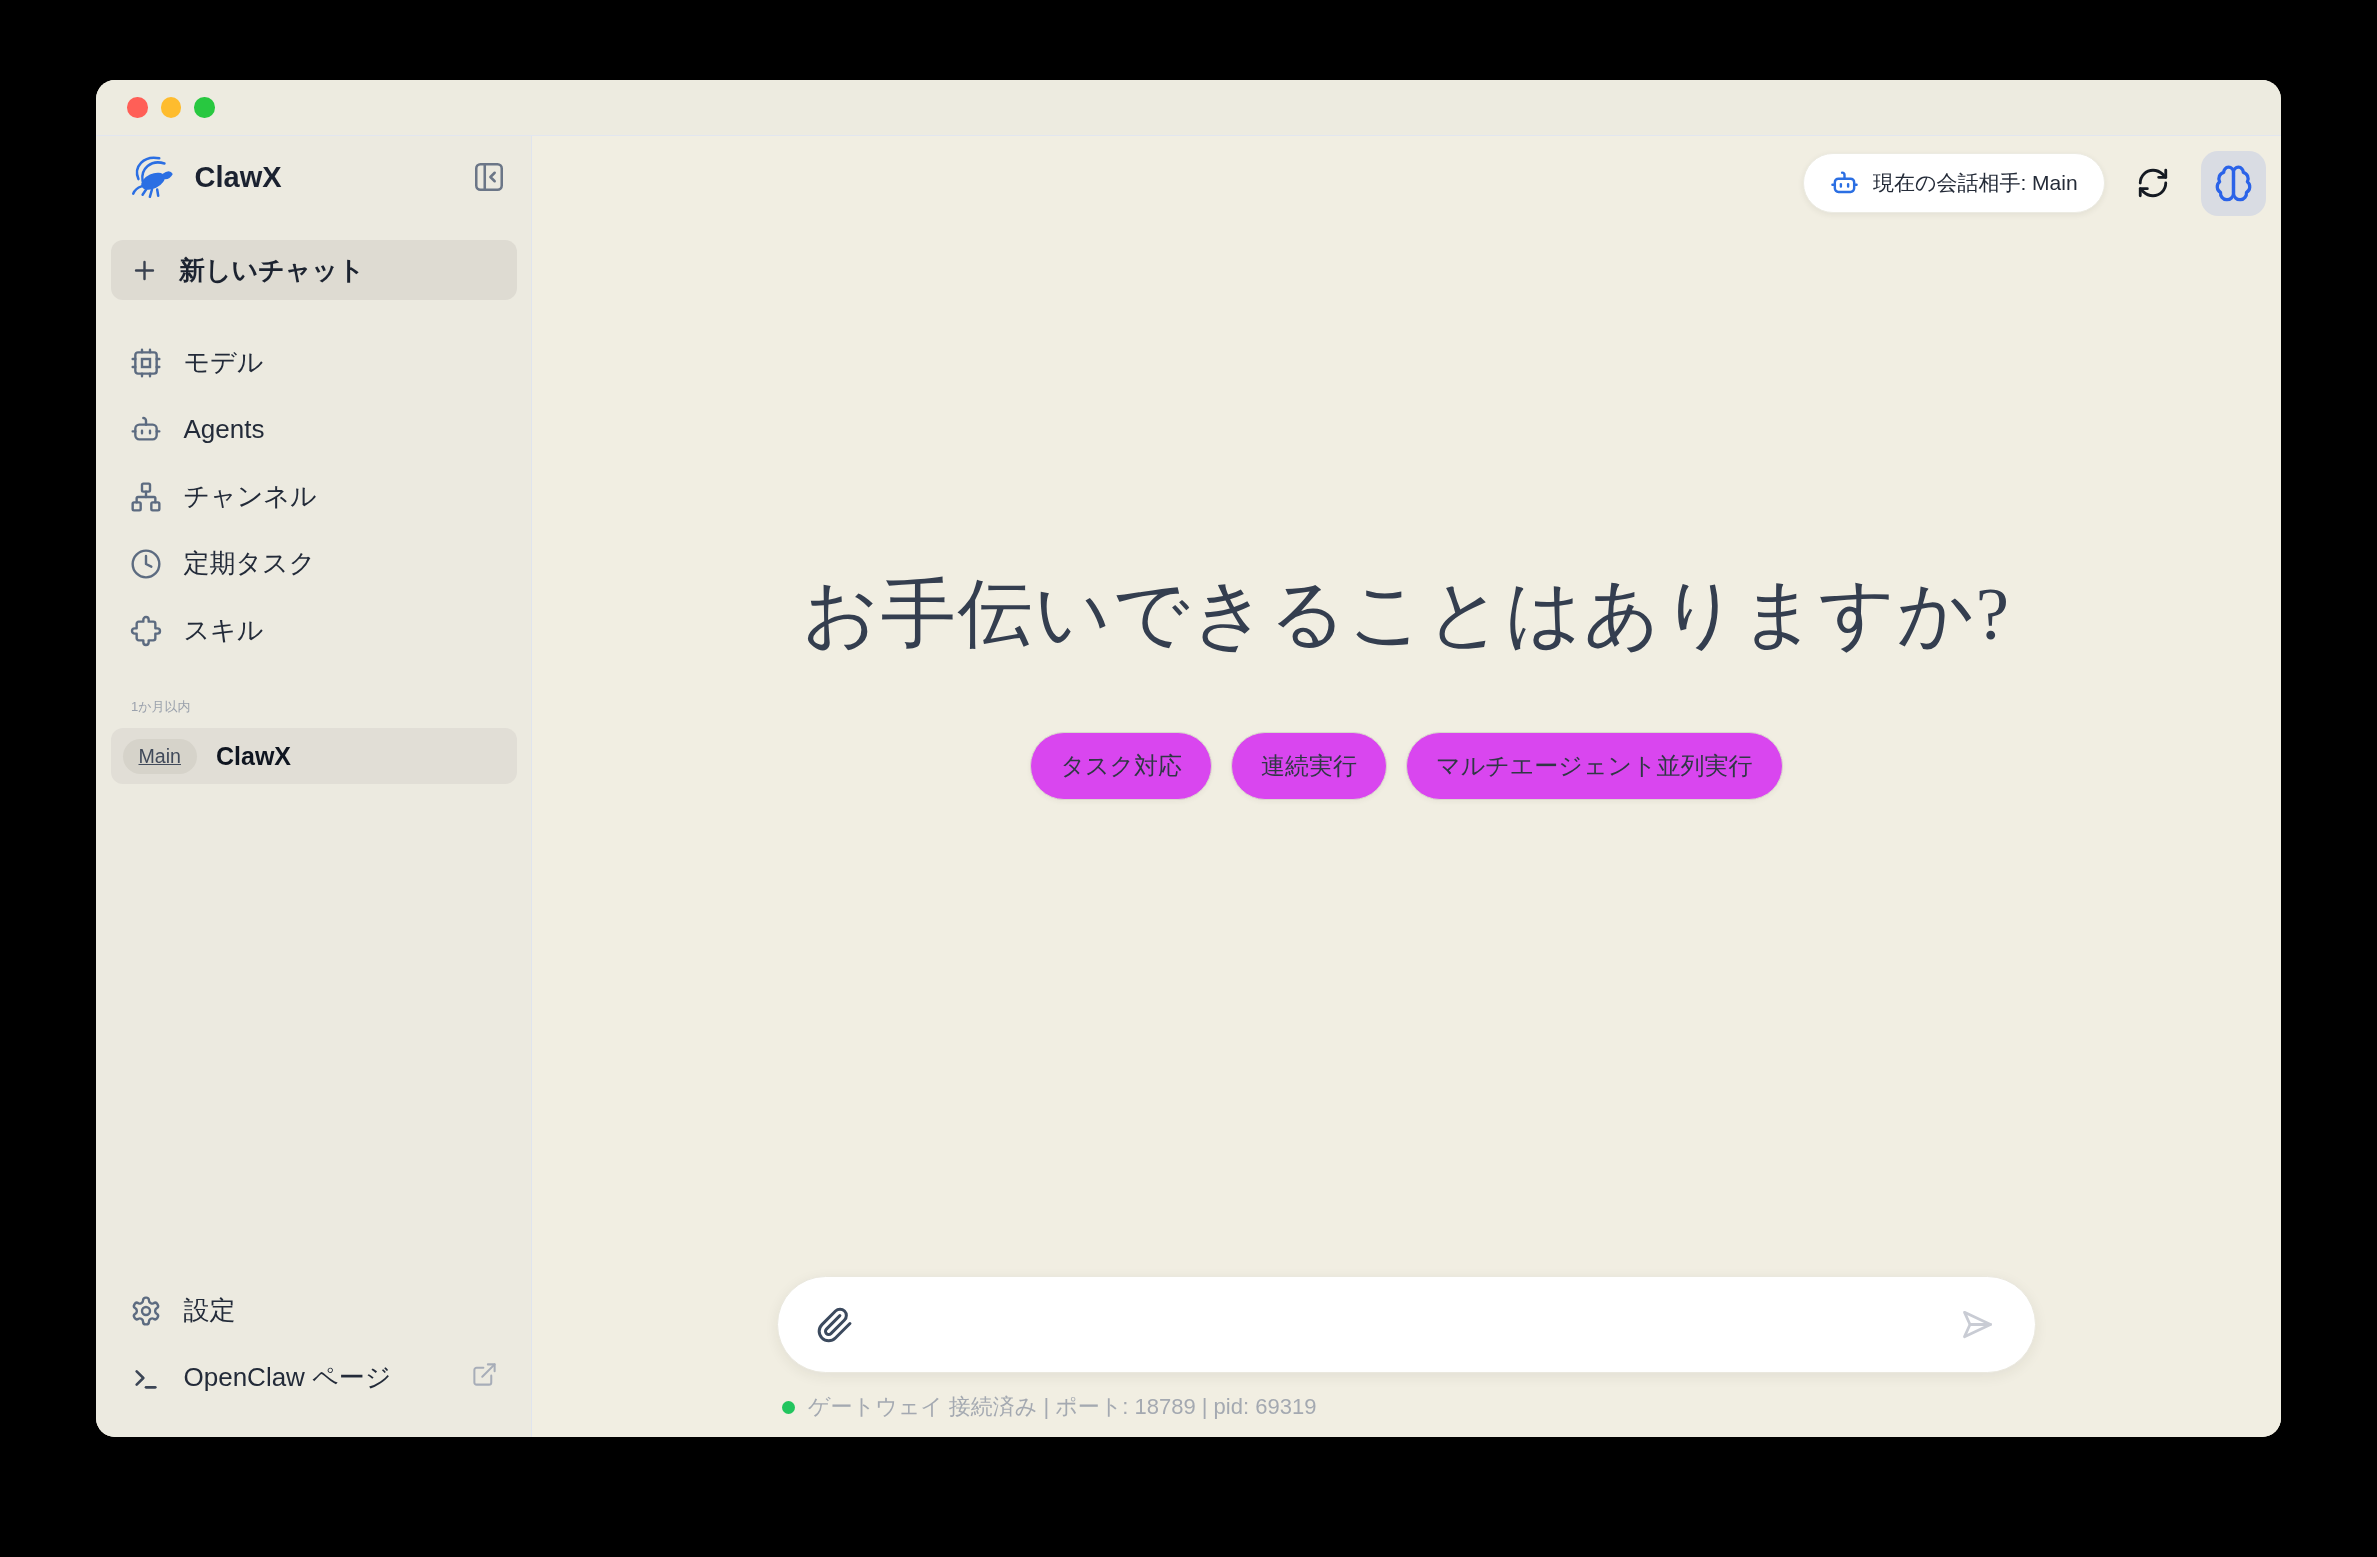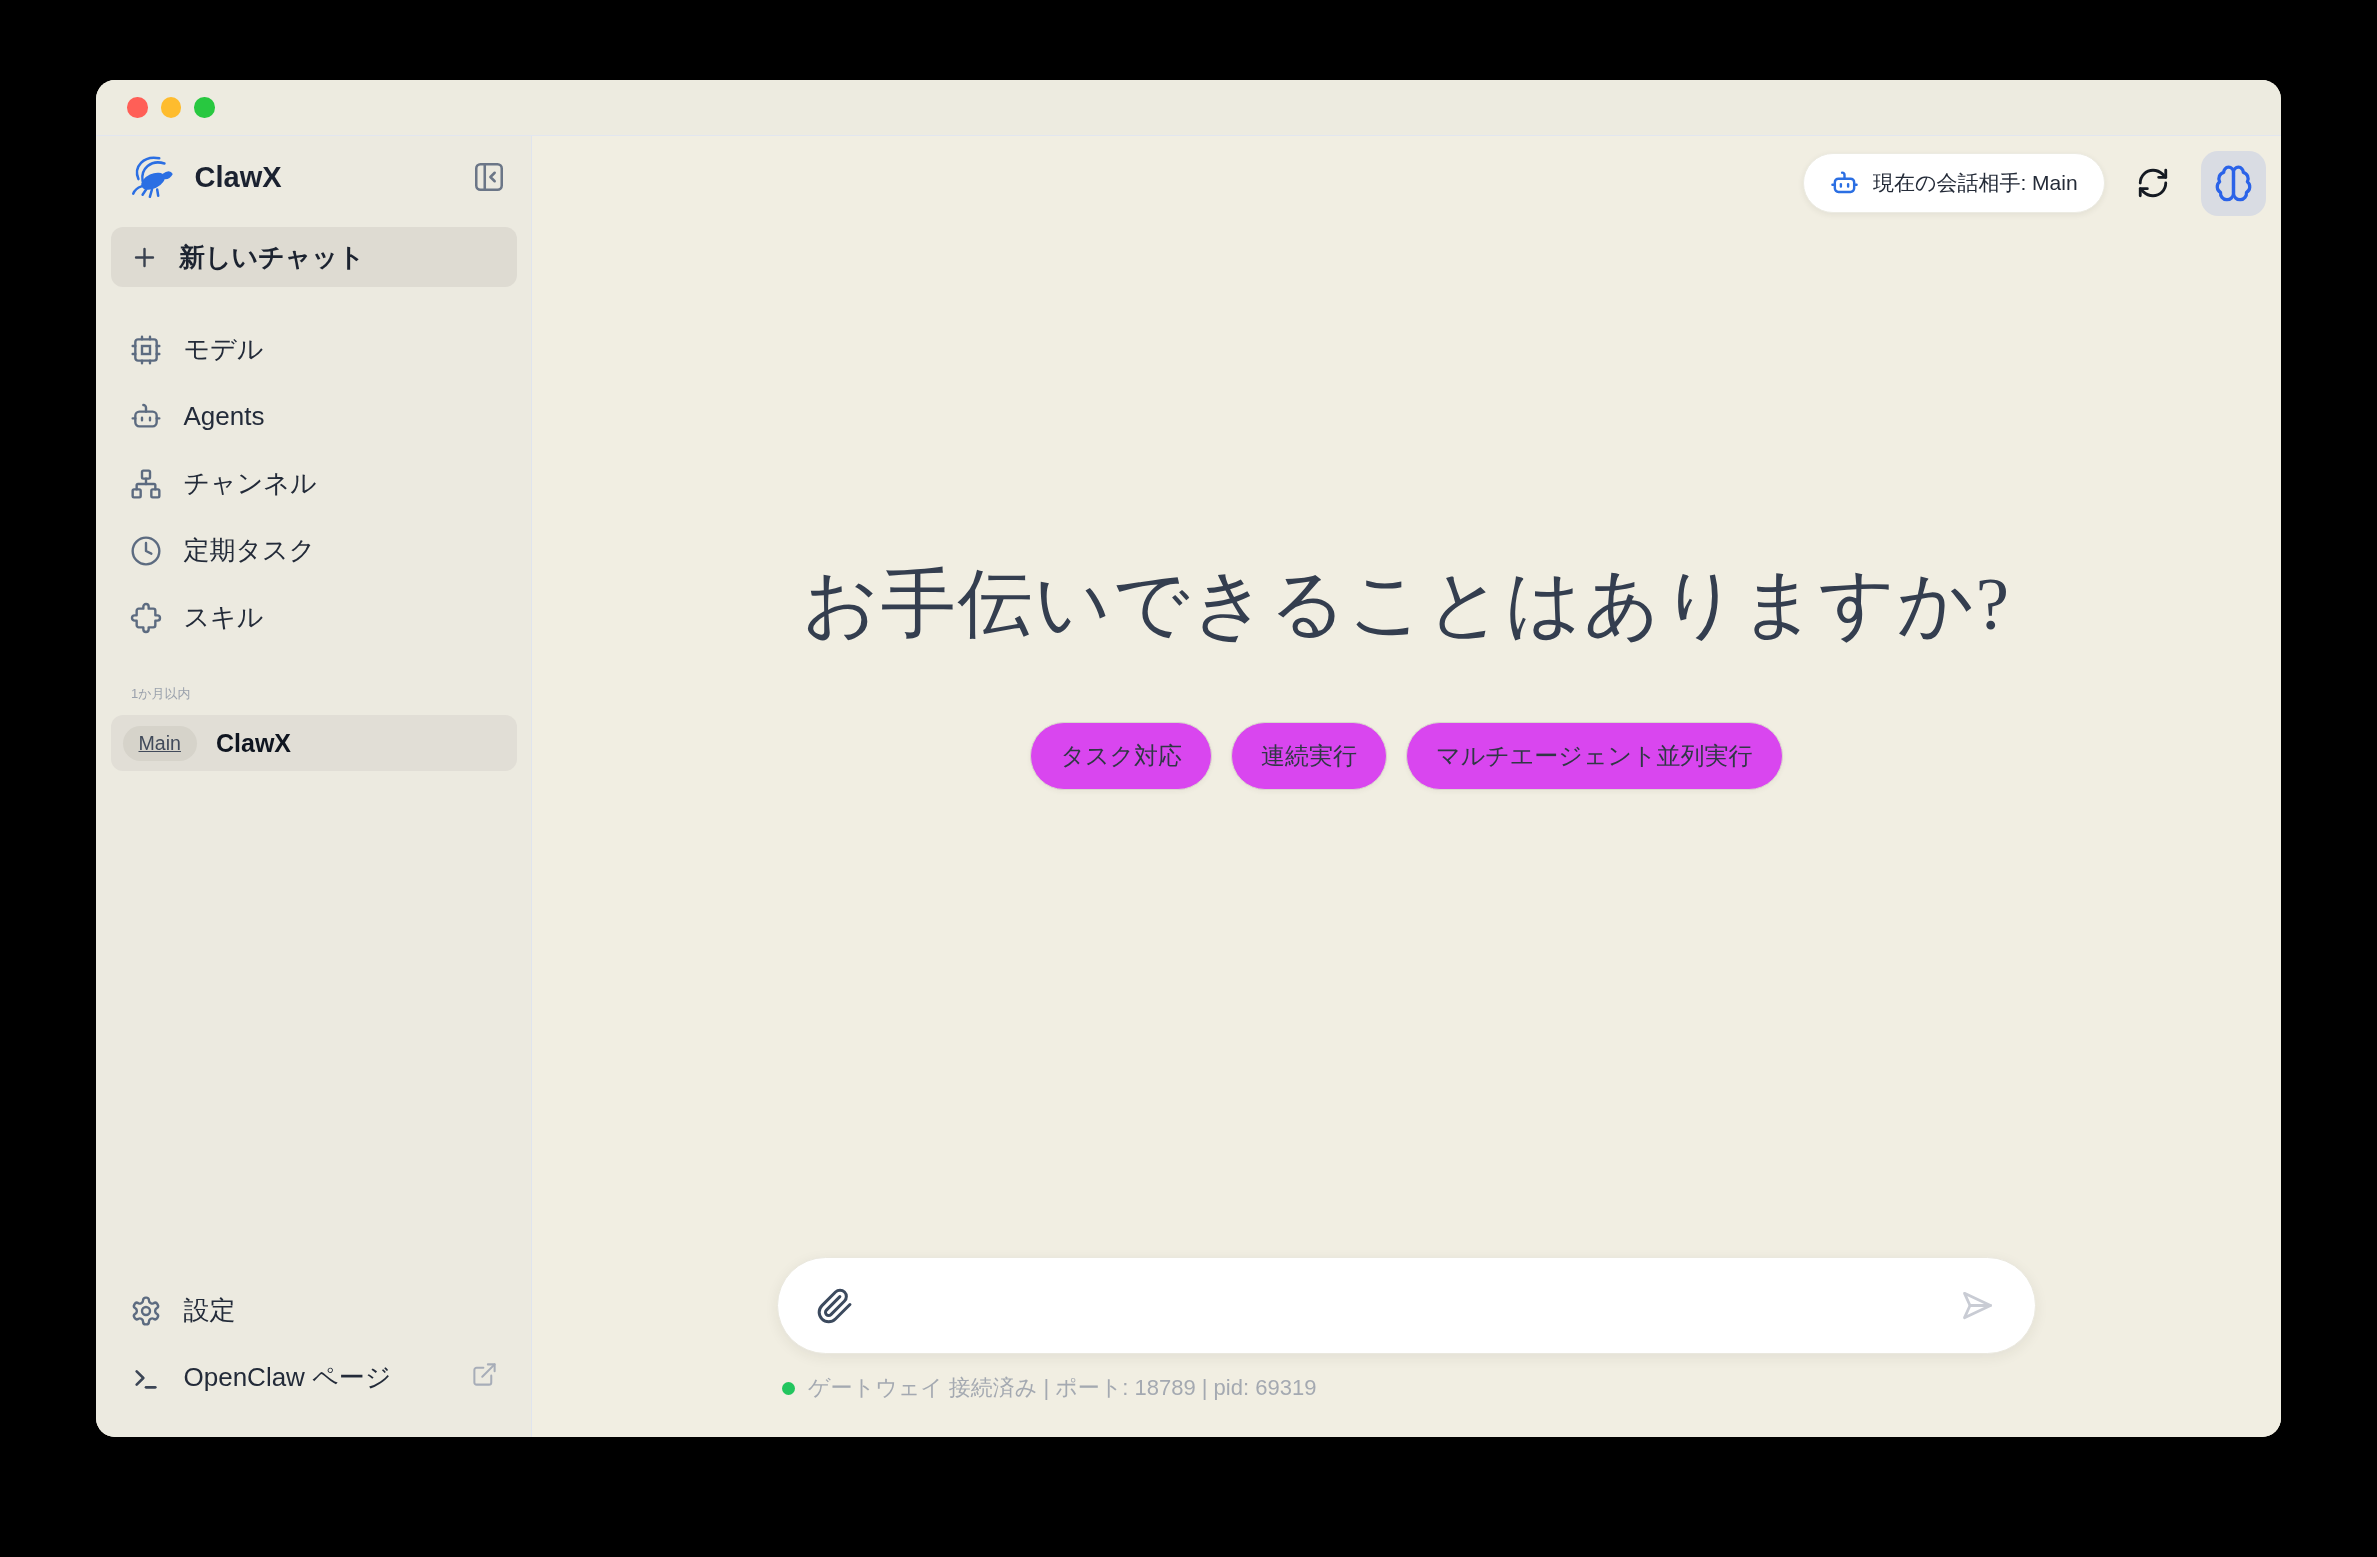--- a/index.html
+++ b/index.html
@@ -28,21 +28,21 @@
     flex:none; width:436px; background:#eceae0; border-right:1.7px solid #e0e4ee;
     display:flex; flex-direction:column; padding:0 14.5px 26px 14.5px;
   }
   .sb-header { flex:none; height:82px; display:flex; align-items:center; padding:0 8.5px 0 17px; gap:17px; }
   .sb-logo { width:50px; height:50px; flex:none; }
   .sb-title { font-size:29px; font-weight:700; color:#1b2230; flex:1; }
   .collapse-btn { width:39px; height:39px; display:flex; align-items:center; justify-content:center; border:none; background:transparent; cursor:pointer; }
   .collapse-btn svg { width:34px; height:34px; }
 
   .new-chat {
-    flex:none; height:60px; margin-top:9px; border-radius:12px; background:#dedbd2;
+    flex:none; height:60px; margin-top:22px; border-radius:12px; background:#dedbd2;
     border:none; display:flex; align-items:center; gap:20.5px; padding:8px 19px;
     font-size:26px; font-weight:600; color:#1c2330; cursor:pointer; font-family:inherit;
   }
   .new-chat svg { width:29px; height:29px; }
 
   .nav { margin-top:29px; display:flex; flex-direction:column; }
   .nav-item {
     height:67px; display:flex; align-items:center; gap:22px; padding:0 19px;
     border-radius:12px; font-size:26px; font-weight:500; color:#232b39; cursor:pointer;
   }
@@ -95,21 +95,21 @@
     font-size:75px; font-weight:500; color:#343e4f; letter-spacing:1.7px; white-space:nowrap;
   }
   .pill-row { display:flex; gap:19px; margin-top:67px; }
   .pill {
     height:68px; border-radius:853px; border:1.7px solid #dad7cc; background:#d946ef;
     padding:0 29px; display:flex; align-items:center;
     font-size:24px; font-weight:500; color:#2f3844; cursor:pointer; font-family:inherit;
     box-shadow:0 1.7px 5.1px rgba(60,60,40,.05);
   }
 
-  .composer-area { flex:none; display:flex; flex-direction:column; align-items:center; padding-bottom:34px; }
+  .composer-area { flex:none; display:flex; flex-direction:column; align-items:center; padding-bottom:15px; }
   .composer {
     width:1259px; height:97px; background:#ffffff; border-radius:51px;
     border:0.9px solid #eae8de; box-shadow:0 3.4px 13.7px rgba(40,40,30,.07);
     display:flex; align-items:center; padding:0 38px; gap:20.5px;
   }
   .attach-btn, .send-btn { border:none; background:transparent; padding:0; display:flex; align-items:center; justify-content:center; cursor:pointer; }
   .attach-btn svg { width:38px; height:38px; }
   .send-btn svg { width:39px; height:39px; }
   .composer input {
     flex:1; border:none; outline:none; background:transparent;

